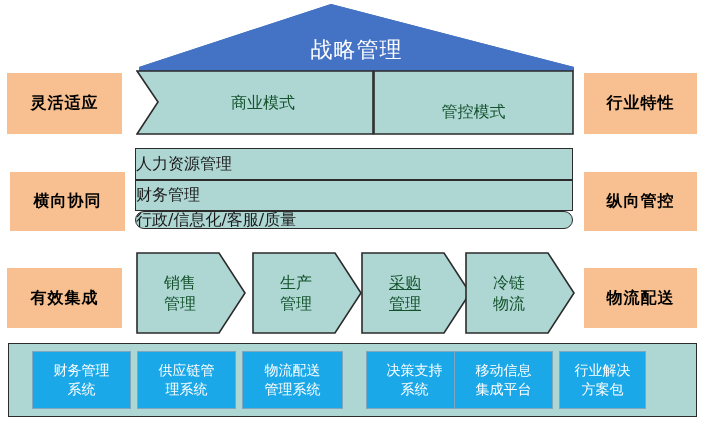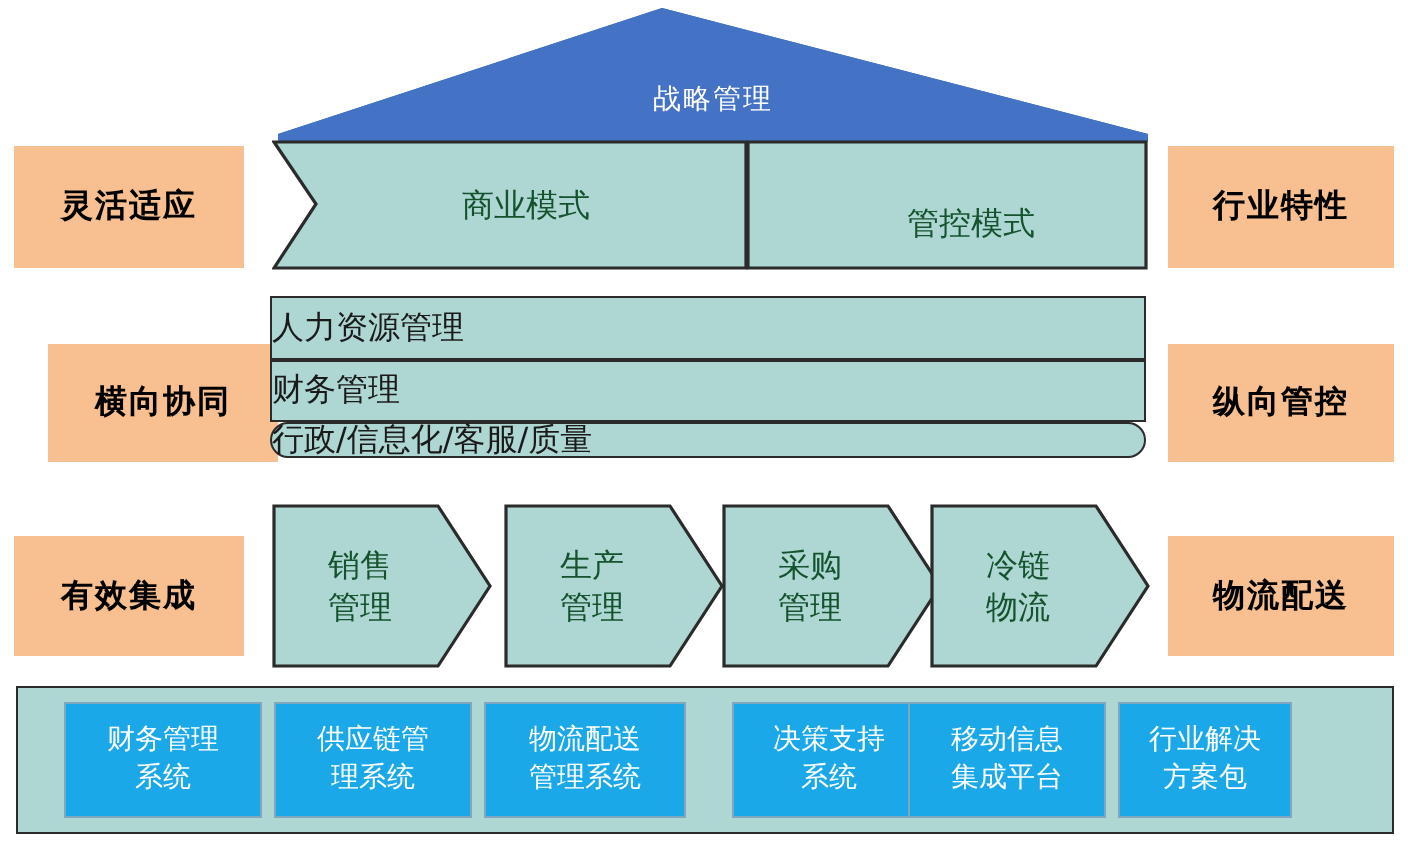--- a/index.html
+++ b/index.html
@@ -30,21 +30,21 @@
     height: 67px;
   }
   .roof svg { display: block; }
   .roof-label {
     position: absolute;
     left: 139px;
     top: 40px;
     width: 435px;
     text-align: center;
     color: #ffffff;
-    font-size: 14px;
+    font-size: 22px;
     line-height: 20px;
     letter-spacing: 1px;
     white-space: nowrap;
   }
 
   
   .side-box {
     position: absolute;
     background: #F8C090;
     display: flex;
@@ -126,21 +126,21 @@
     <svg width="435" height="67" viewBox="0 0 435 67">
       <polygon points="0,63 192,0 435,63 435,67 0,67" fill="#4472C4"></polygon>
       <polygon points="0,63 192,0 435,63" fill="#4472C4"></polygon>
     </svg>
   </div>
   <div class="roof-label">战略管理</div>
 
   <div class="side-box" style="left:7px; top:73px; width:115px; height:61px;">
     <span>灵活适应</span>
   </div>
-  <div class="side-box" style="left:24px; top:172px; width:115px; height:59px;">
+  <div class="side-box" style="left:10px; top:172px; width:115px; height:59px;">
     <span>横向协同</span>
   </div>
   <div class="side-box" style="left:7px; top:268px; width:115px; height:60px;">
     <span>有效集成</span>
   </div>
 
   <div class="side-box" style="left:584px; top:73px; width:113px; height:61px;">
     <span>行业特性</span>
   </div>
   <div class="side-box" style="left:584px; top:172px; width:113px; height:59px;">
@@ -155,21 +155,21 @@
       <polygon points="1,1 237,1 237,64 1,64 22,32" fill="#AED6D3" stroke="#2b2b2b" stroke-width="1.6"></polygon>
     </svg>
   </div>
   <div class="shape-label" style="left:152px; top:70px; width:222px; height:65px;">商业模式</div>
 
   <div class="shape" style="left:373px; top:70px; width:201px; height:65px;">
     <svg width="201" height="65" viewBox="0 0 201 65">
       <polygon points="1,1 200,1 200,64 1,64" fill="#AED6D3" stroke="#2b2b2b" stroke-width="1.6"></polygon>
     </svg>
   </div>
-  <div class="shape-label" style="left:385px; top:70px; width:201px; height:83px;border-radius:30px;">管控模式</div>
+  <div class="shape-label" style="left:373px; top:70px; width:201px; height:83px;border-radius:30px;">管控模式</div>
 
   <div class="bar" style="top:148px; height:32px;">
     <span>人力资源管理</span>
   </div>
   <div class="bar" style="top:180px; height:31px;">
     <span>财务管理</span>
   </div>
   <div class="bar" style="top:211px; height:18px;border-radius:16px;">
     <span>行政/信息化/客服/质量</span>
   </div>
@@ -188,21 +188,21 @@
     </svg>
   </div>
   <div class="shape-label" style="left:252px; top:252px; width:88px; height:82px;">生产
 管理</div>
 
   <div class="shape" style="left:361px; top:252px; width:110px; height:82px;">
     <svg width="110" height="82" viewBox="0 0 110 82">
       <polygon points="1,1 83,1 109,41 83,81 1,81" fill="#AED6D3" stroke="#2b2b2b" stroke-width="1.6"></polygon>
     </svg>
   </div>
-  <div class="shape-label" style="left:361px; top:252px; width:88px; height:82px;">采购
+  <div class="shape-label" style="left:361px; top:252px; width:88px; height:82px;text-decoration:underline;">采购
 管理</div>
 
   <div class="shape" style="left:465px; top:252px; width:110px; height:82px;">
     <svg width="110" height="82" viewBox="0 0 110 82">
       <polygon points="1,1 83,1 109,41 83,81 1,81" fill="#AED6D3" stroke="#2b2b2b" stroke-width="1.6"></polygon>
     </svg>
   </div>
   <div class="shape-label" style="left:465px; top:252px; width:88px; height:82px;">冷链
 物流</div>
 

